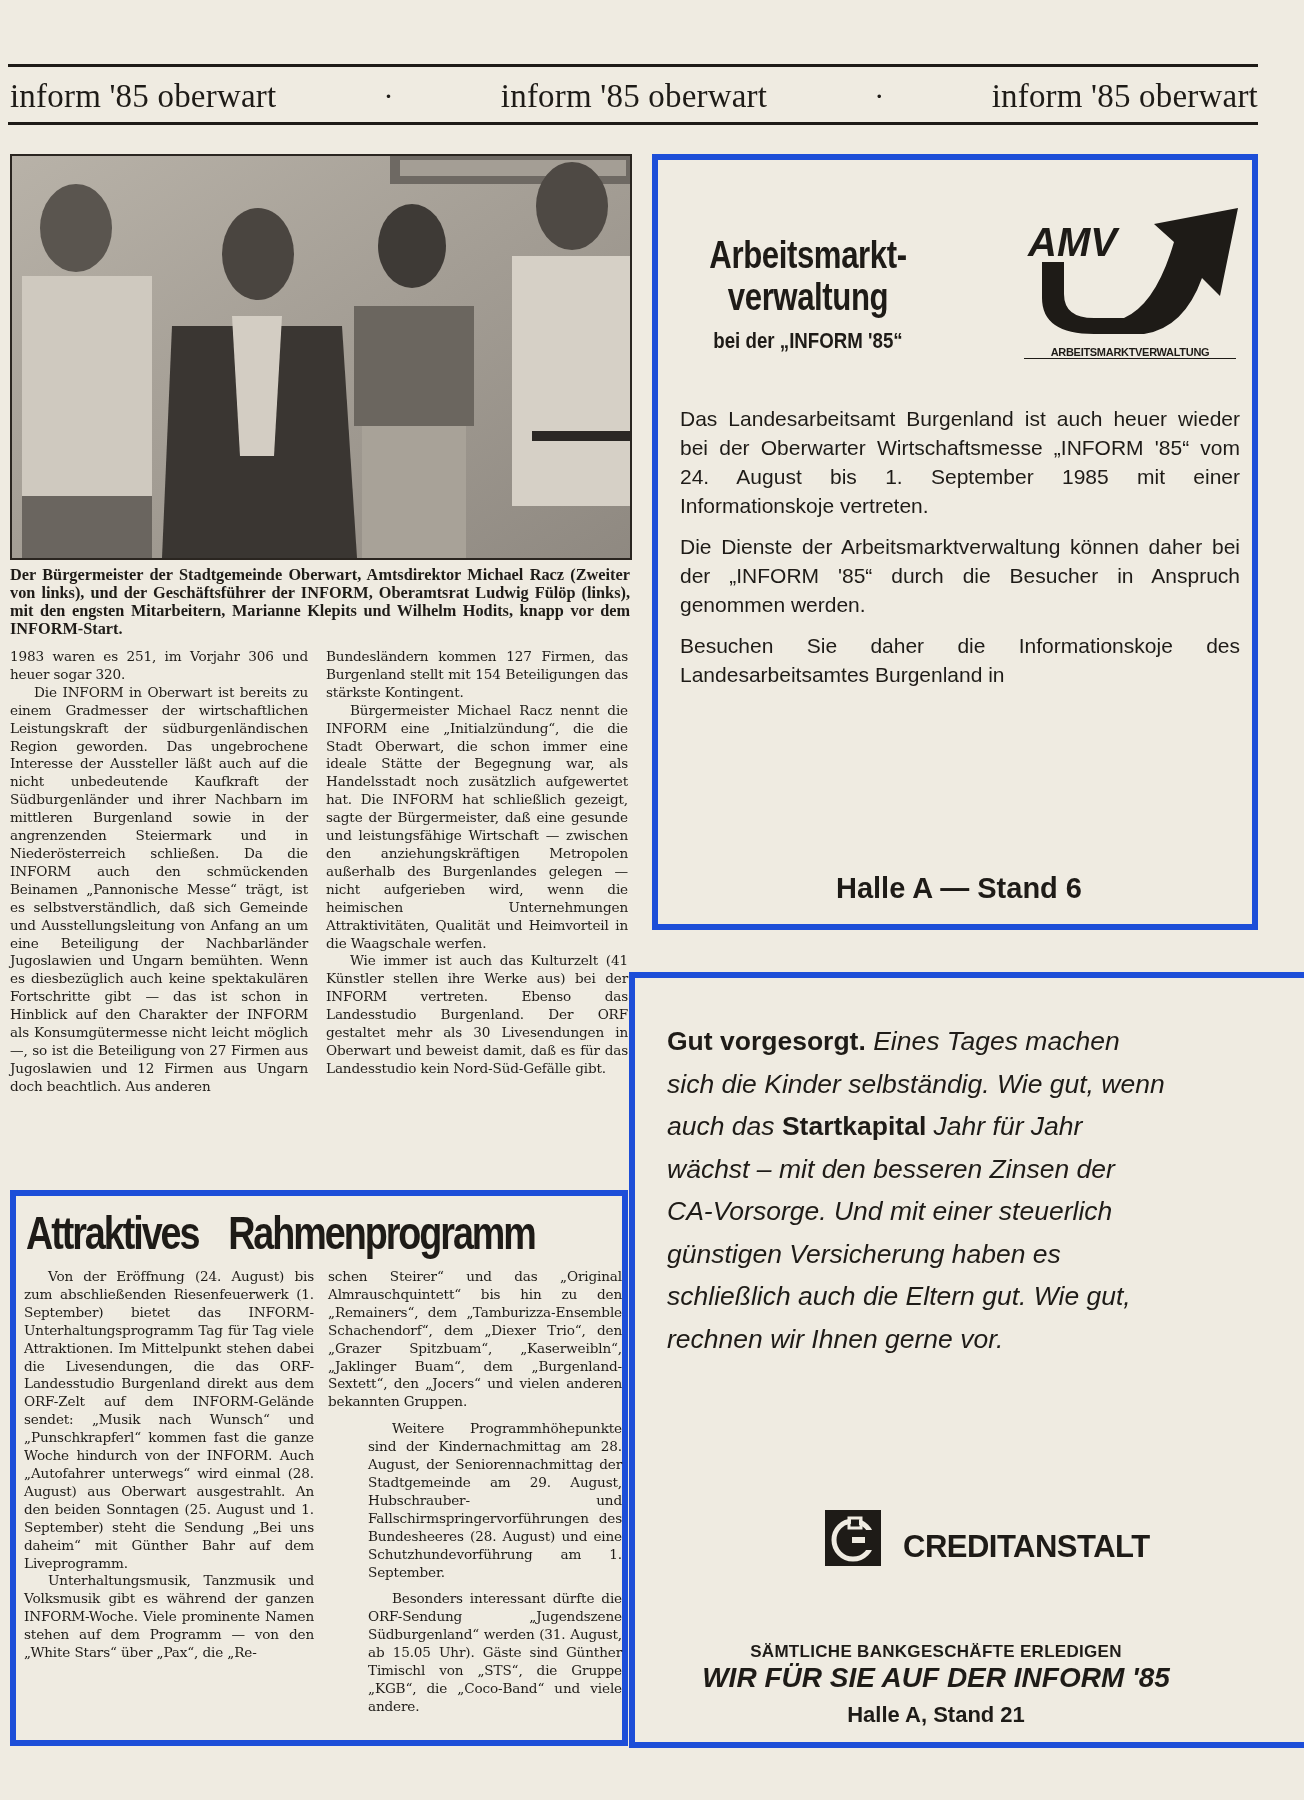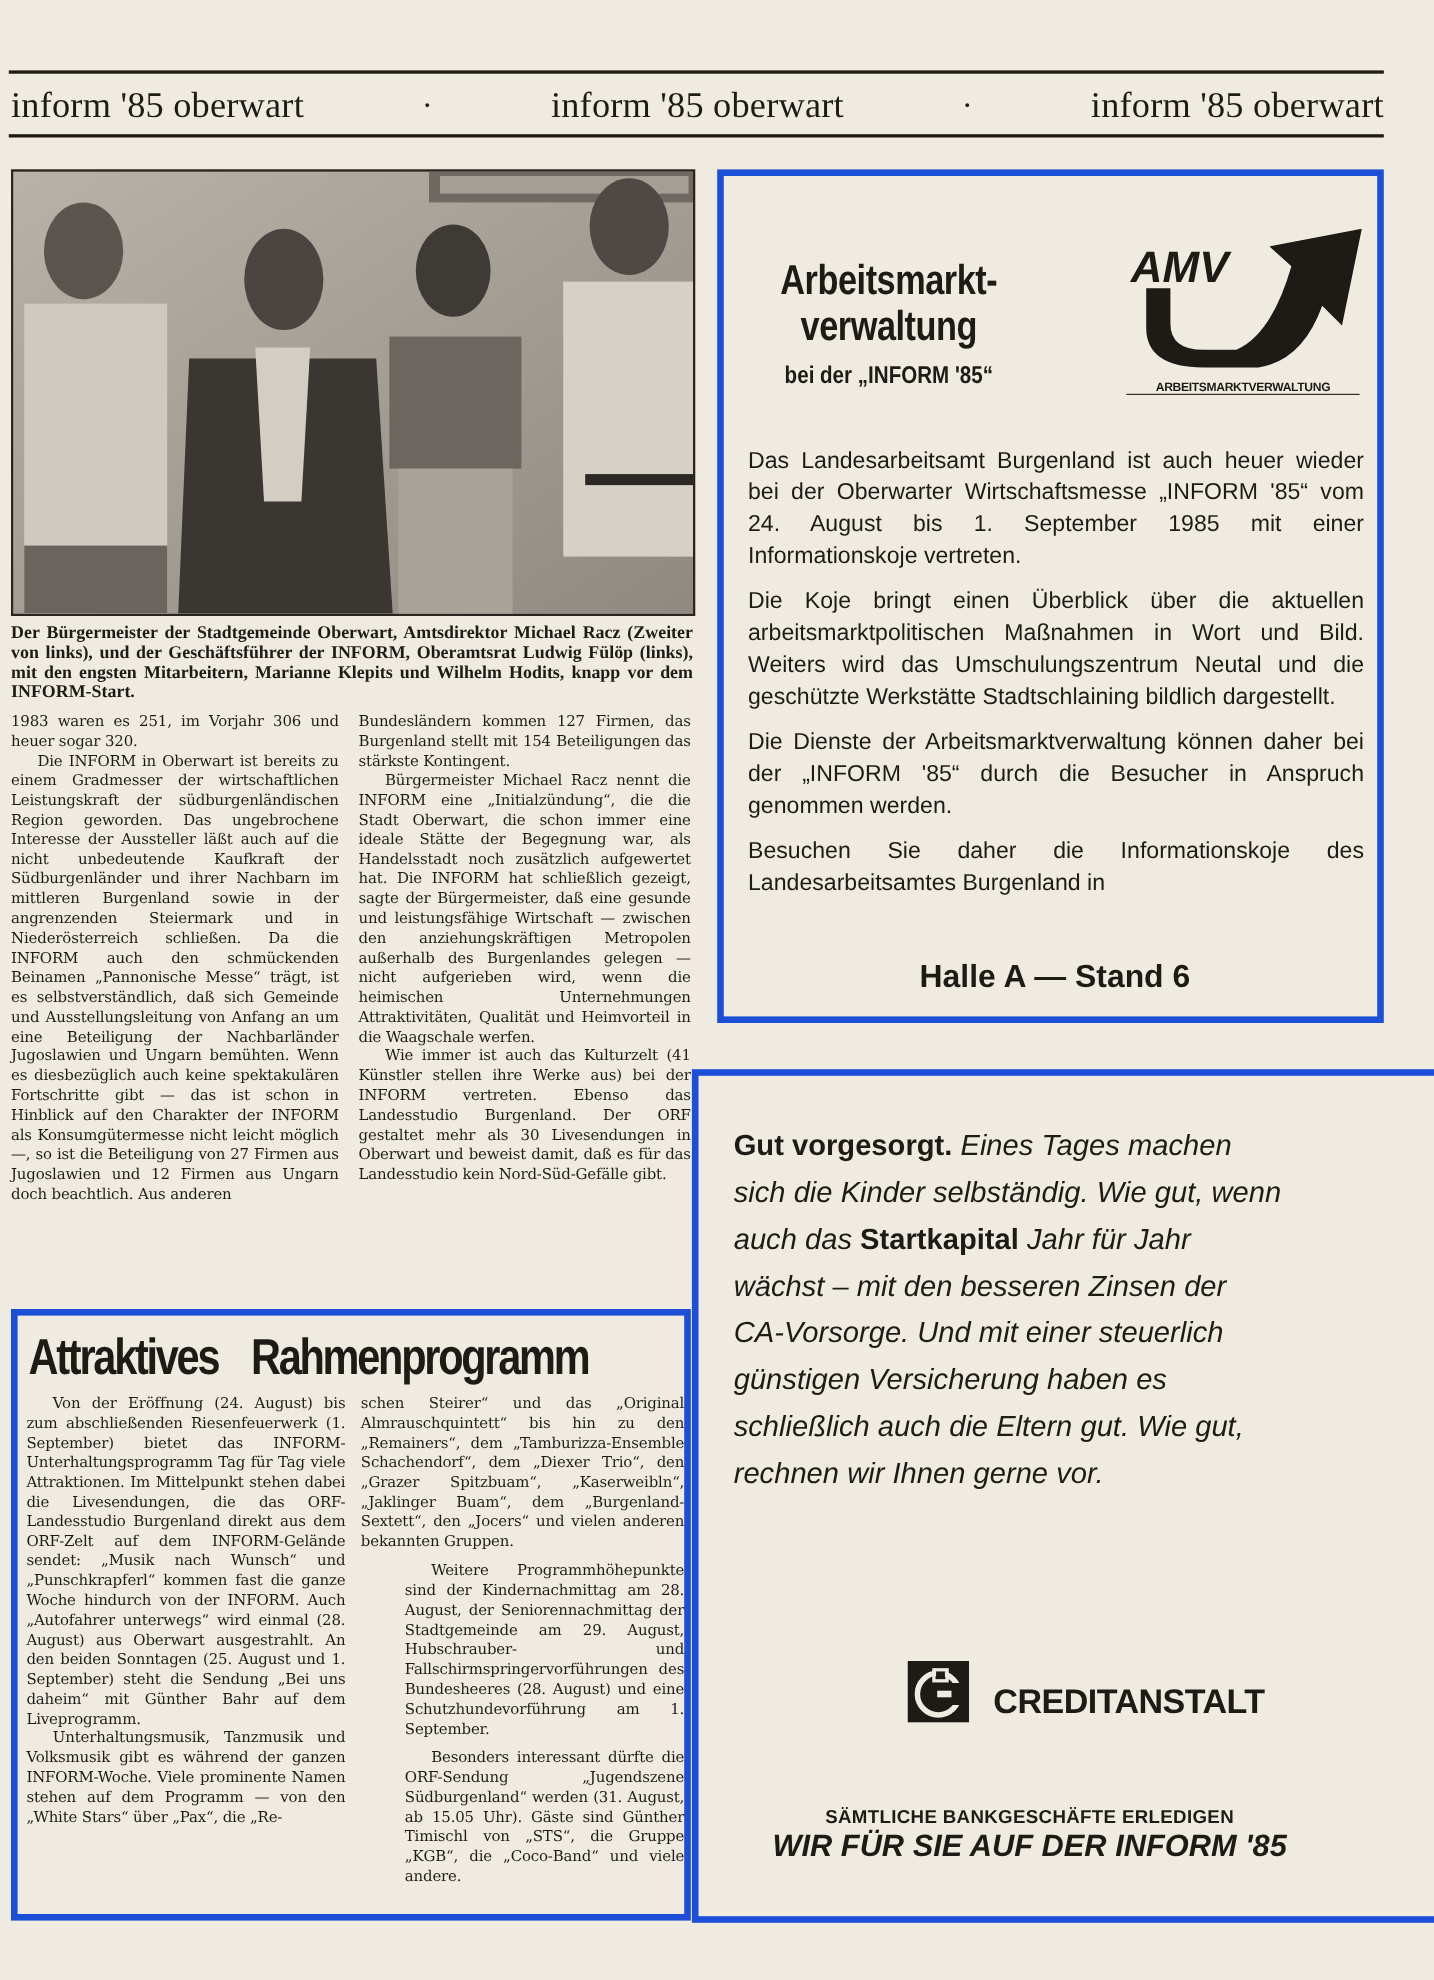--- a/index.html
+++ b/index.html
@@ -141,21 +141,20 @@
   <div class="abs" style="left:366px; top:48px; width:220px; height:130px;">
     <svg width="220" height="130" viewBox="0 0 220 130">
       <path d="M18 90 Q18 126 70 126 L120 126 Q160 120 178 70 L196 88 L214 0 L130 16 L150 34 Q132 96 100 110 L70 110 Q40 110 40 86 L40 54 L18 54 Z" fill="#1e1b17"></path>
       <path d="M48 54 L48 86 Q48 100 66 100 L96 100 Q118 88 130 60 L112 60 Q104 80 92 84 L70 84 Q66 84 66 76 L66 54 Z" fill="#efebe1"></path>
       <text x="4" y="48" font-family="Liberation Sans, sans-serif" font-weight="bold" font-style="italic" font-size="40" fill="#1e1b17">AMV</text>
     </svg>
     <div class="ad-sans" style="font-size:11px; font-weight:bold; letter-spacing:-0.3px; border-bottom:1.5px solid #1e1b17; text-align:center; margin-top:4px; width:212px;">ARBEITSMARKTVERWALTUNG</div>
   </div>
   <div class="abs ad-sans amv-body" style="left:22px; top:244px; width:560px;">
     <p>Das Landesarbeitsamt Burgenland ist auch heuer wieder bei der Oberwarter Wirtschaftsmesse „INFORM '85“ vom 24. August bis 1. September 1985 mit einer Informationskoje vertreten.</p>
-    <p>Die Koje bringt einen Überblick über die aktuellen arbeitsmarktpolitischen Maßnahmen in Wort und Bild. Weiters wird das Umschulungszentrum Neutal und die geschützte Werkstätte Stadtschlaining bildlich dargestellt.</p>
     <p>Die Dienste der Arbeitsmarktverwaltung können daher bei der „INFORM '85“ durch die Besucher in Anspruch genommen werden.</p>
     <p>Besuchen Sie daher die Informationskoje des Landesarbeitsamtes Burgenland in</p>
   </div>
   <div class="abs ad-sans halle" style="left:0; top:712px; width:602px;">Halle A — Stand 6</div>
 </div>
 
 <div class="box" style="left:629px; top:972px; width:719px; height:776px;">
   <div class="abs ca-body" style="left:32px; top:42px; width:500px;">
     <b>Gut vorgesorgt.</b><span> Eines Tages machen sich die Kinder selbständig. Wie gut, wenn auch das </span><b>Startkapital</b><span> Jahr für Jahr wächst – mit den besseren Zinsen der CA-Vorsorge. Und mit einer steuerlich günstigen Versicherung haben es schließlich auch die Eltern gut. Wie gut, rechnen wir Ihnen gerne vor.</span>
   </div>
@@ -166,14 +165,15 @@
       <rect x="26" y="8" width="8" height="12" fill="#1e1b17"></rect>
       <rect x="24" y="8" width="12" height="10" fill="none" stroke="#efebe1" stroke-width="3"></rect>
       <rect x="27" y="27" width="14" height="6" fill="#efebe1"></rect>
       <rect x="40" y="20" width="10" height="20" fill="#1e1b17"></rect>
     </svg>
     <span class="ca-name" style="margin-left:22px; margin-top:18px;">CREDITANSTALT</span>
   </div>
   <div class="abs ca-foot" style="left:0; top:664px; width:602px;">
     <div style="font-size:17px; letter-spacing:0.3px;">SÄMTLICHE BANKGESCHÄFTE ERLEDIGEN</div>
     <div style="font-size:28px;font-style:italic;">WIR FÜR SIE AUF DER INFORM '85</div>
+    <div style="font-size:22px; margin-top:8px;">Halle A, Stand 21</div>
   </div>
 </div>
 
 </body></html>

